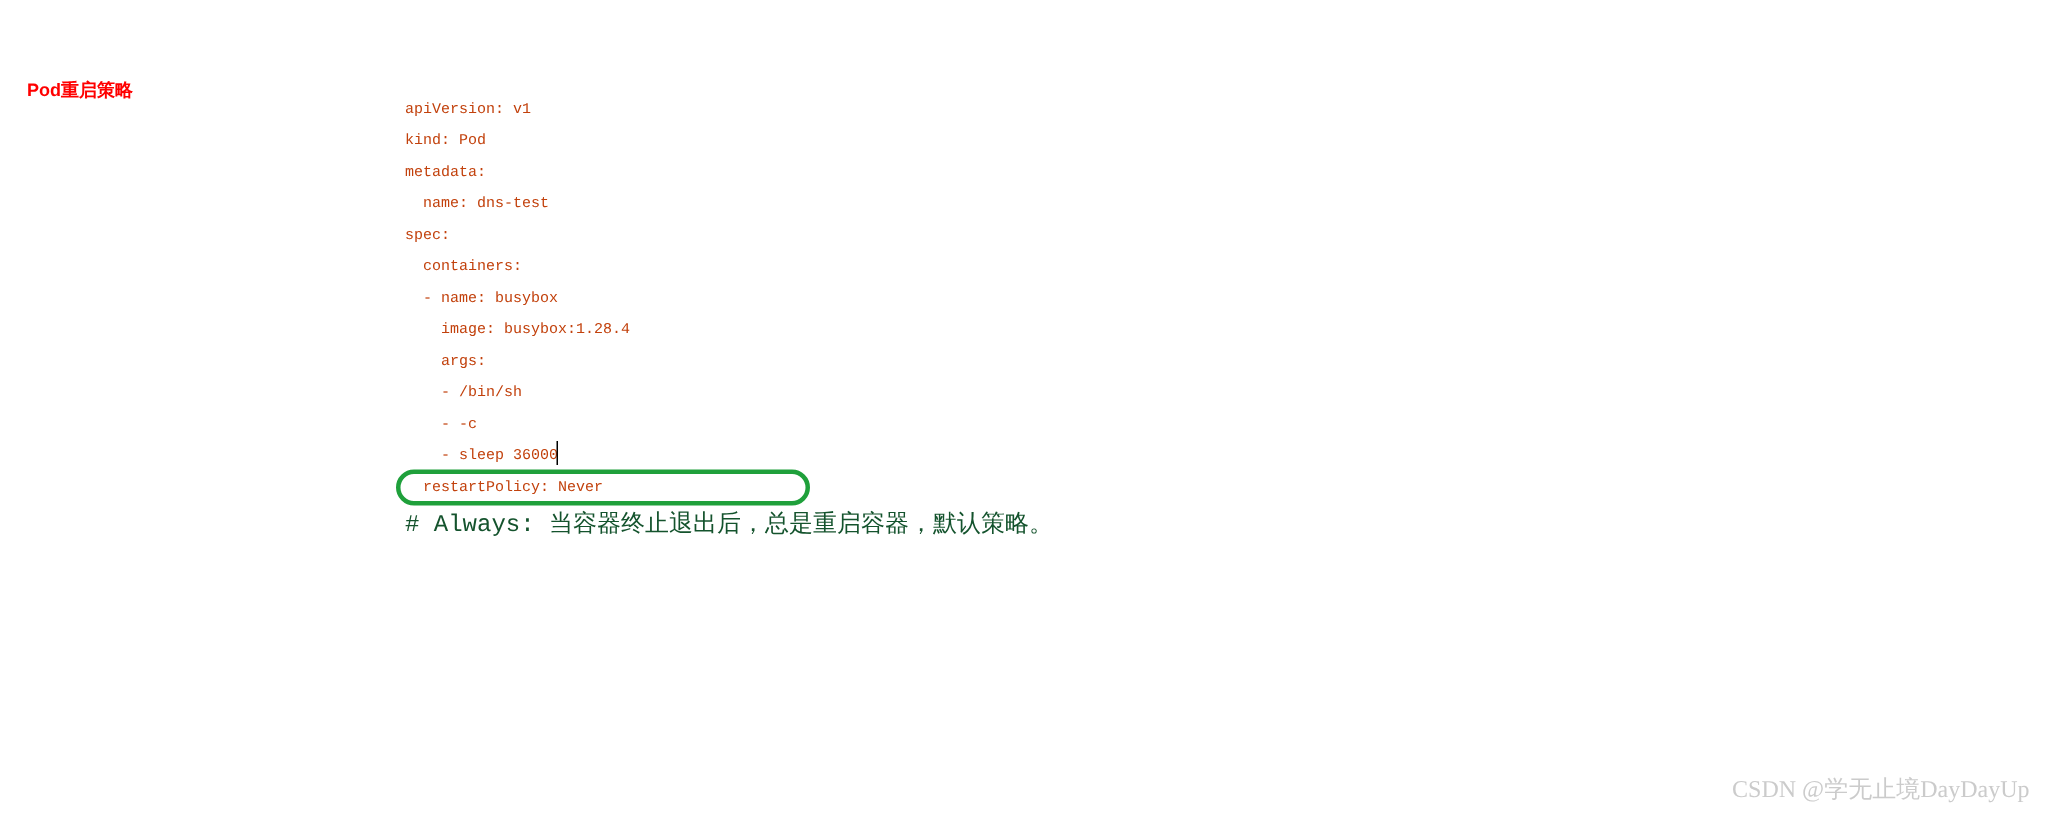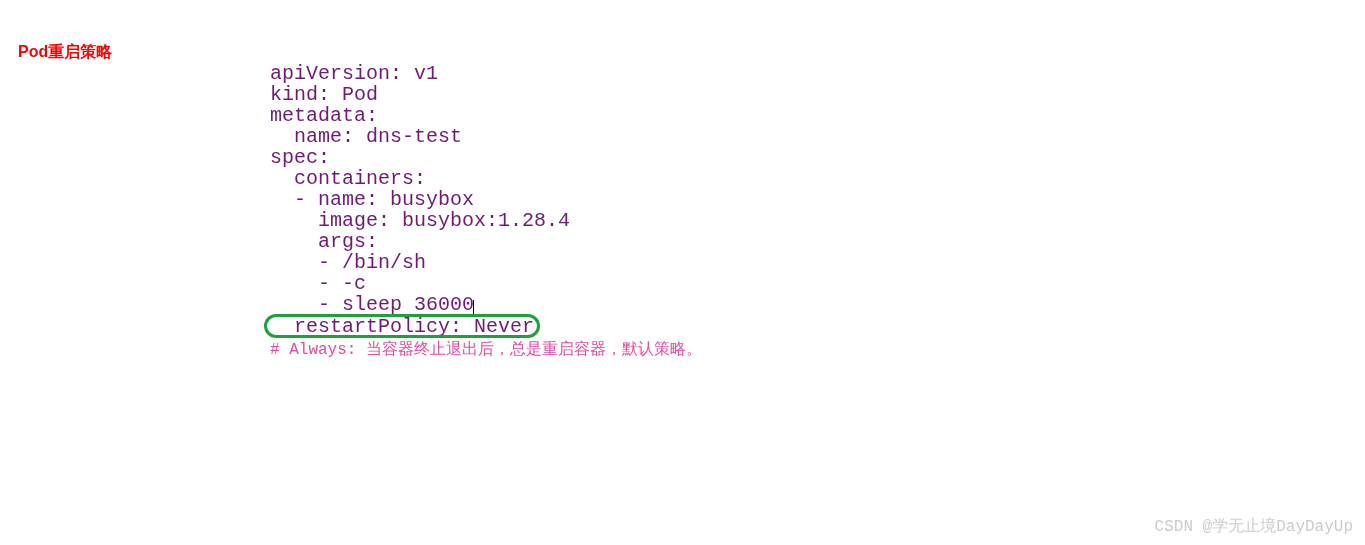--- a/index.html
+++ b/index.html
@@ -10,33 +10,33 @@
     body {
       width: 1365px;
       height: 545px;
       background: #ffffff;
       font-family: "Microsoft YaHei", "SimSun", sans-serif;
       position: relative;
     }
     .heading {
       position: absolute;
       left: 18px;
-      top: 42px;
+      top: 52px;
       color: #ff0000;
-      font-size: 16px;
+      font-size: 12px;
       font-weight: bold;
     }
     .code-block {
       position: absolute;
       left: 270px;
       top: 42px;
       font-family: "Courier New", monospace;
-      font-size: 20px;
+      font-size: 10px;
       line-height: 21px;
-      color: #701a75;
+      color: #c2410c;
       white-space: pre;
     }
     .highlighted-line {
       position: relative;
       display: inline-block;
     }
     .highlight-box {
       position: absolute;
       left: -6px;
       top: -2px;
@@ -54,32 +54,32 @@
       vertical-align: text-bottom;
       margin-left: -1px;
     }
     .comments {
       position: absolute;
       left: 270px;
       top: 340px;
       font-family: "Courier New", "SimSun", monospace;
       font-size: 16px;
       line-height: 21px;
-      color: #ec4899;
+      color: #14532d;
     }
     .comment-line {
       margin-bottom: 21px;
     }
     .watermark {
       position: absolute;
       right: 12px;
       bottom: 8px;
       color: rgba(160, 160, 160, 0.55);
       font-size: 16px;
-      font-family: Liberation Mono, monospace;
+      font-family: Liberation Serif, serif;
     }
   </style>
 </head>
 <body>
 
 <div class="heading">Pod重启策略</div>
 
 <div class="code-block">
 <span>apiVersion: v1</span>
 <span>kind: Pod</span>

